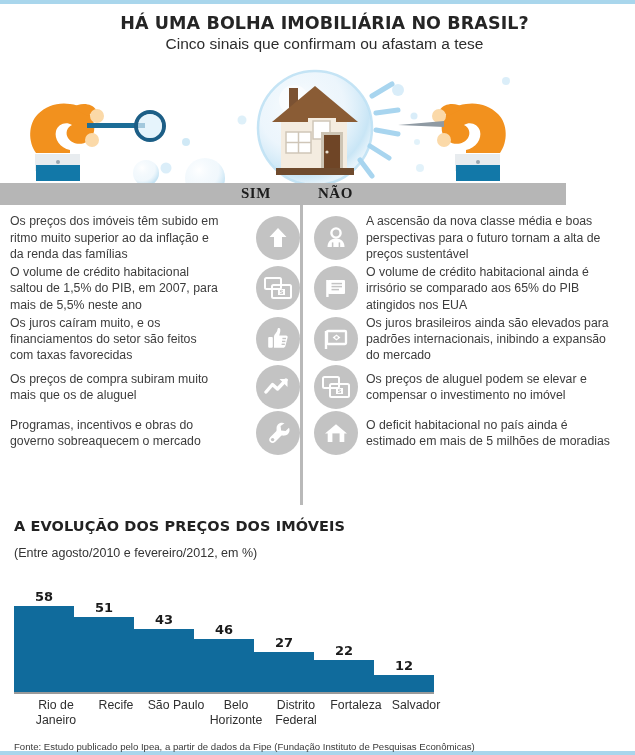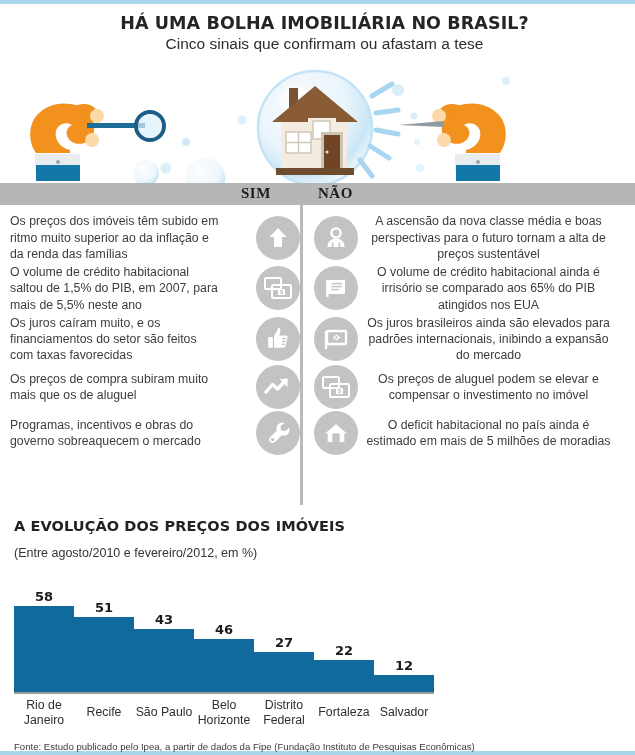--- a/index.html
+++ b/index.html
@@ -20,60 +20,60 @@
   .title{font-size:17.5px;font-weight:bold;letter-spacing:.1px;color:#252525;
          font-family:"DejaVu Sans","Liberation Sans",sans-serif;line-height:1.05;}
   .subtitle{font-size:15.5px;color:#2d2d2d;margin-top:3px;line-height:1.1;
             font-family:"Liberation Sans",sans-serif;}
 
   
   .illus{position:relative;width:635px;height:125px;margin-top:6px;}
   .illus svg{position:absolute;left:0;top:0;}
 
   
-  .band{position:relative;width:635px;height:22px;background:#b6b6b6;}
+  .band{position:relative;width:566px;height:22px;background:#b6b6b6;}
   .band .lbl{position:absolute;top:2px;font-family:"Liberation Serif","DejaVu Serif",serif;
              font-weight:bold;font-size:15px;color:#1d1d1d;letter-spacing:.5px;}
   .band .sim{left:241px;}
   .band .nao{left:318px;}
 
   
   .cols{position:relative;display:flex;width:635px;height:305px;}
   .col{box-sizing:border-box;}
   .col-left{width:300px;padding-top:8px;}
   .col-right{width:335px;padding-top:8px;}
   .divider{position:absolute;left:300px;top:0;width:3px;height:300px;background:#b9b9b9;}
 
   .row{display:flex;align-items:center;margin-bottom:2px;}
   .row-left{justify-content:space-between;}
   .row-right{justify-content:flex-start;}
   .txt{font-size:12.3px;line-height:1.32;color:#3d3d3d;}
   .col-left .txt{width:212px;padding-left:10px;text-align:left;}
-  .col-right .txt{width:245px;padding-left:8px;text-align:center;}
+  .col-right .txt{width:245px;padding-left:8px;text-align:left;}
   .ico{width:44px;height:44px;border-radius:50%;background:#c3c3c3;
        display:flex;align-items:center;justify-content:center;flex:0 0 44px;}
   .col-left .ico{margin-left:6px;}
   .col-right .ico{margin-left:14px;}
   .ico svg{display:block;}
 
   
   .bottom{position:relative;width:635px;height:250px;}
   .chart-head{padding:8px 0 0 14px;}
   .chart-title{font-size:14.5px;font-weight:bold;color:#222;letter-spacing:.1px;
                font-family:"DejaVu Sans","Liberation Sans",sans-serif;}
   .chart-sub{font-size:12.5px;color:#333;margin-top:12px;font-family:"Liberation Sans",sans-serif;}
 
   .chart{position:relative;width:420px;height:120px;margin:14px 12px 0 14px;}
   .axis{position:absolute;left:0;bottom:0;width:420px;height:2px;background:#9a9a9a;}
   .bars{position:absolute;left:0;bottom:2px;width:420px;height:118px;display:flex;align-items:flex-end;}
   .barwrap{flex:1;display:flex;flex-direction:column;align-items:center;justify-content:flex-end;height:100%;}
   .barval{font-size:13px;font-weight:bold;color:#1b1b1b;margin-bottom:2px;
           font-family:"DejaVu Sans","Liberation Sans",sans-serif;}
   .bar{width:60px;background:#106b9c;}
-  .xlabels{position:absolute;left:0;top:124px;width:420px;display:flex;align-items:center;}
+  .xlabels{position:absolute;left:12px;top:124px;width:420px;display:flex;}
   .xlab{flex:1;text-align:center;font-size:12.3px;color:#2f2f2f;line-height:1.15;}
 
   .stats{position:absolute;left:440px;top:18px;width:185px;}
   .stat{margin-bottom:16px;}
   .stat p{margin:0;font-size:12.6px;line-height:1.33;color:#3d3d3d;}
   .big{font-family:"DejaVu Sans","Liberation Sans",sans-serif;font-weight:bold;
        font-size:21px;color:#a5a5a5;letter-spacing:-.3px;}
   .big-inline{font-family:"DejaVu Sans","Liberation Sans",sans-serif;font-weight:bold;
        font-size:21px;color:#a5a5a5;letter-spacing:-.3px;}
 

